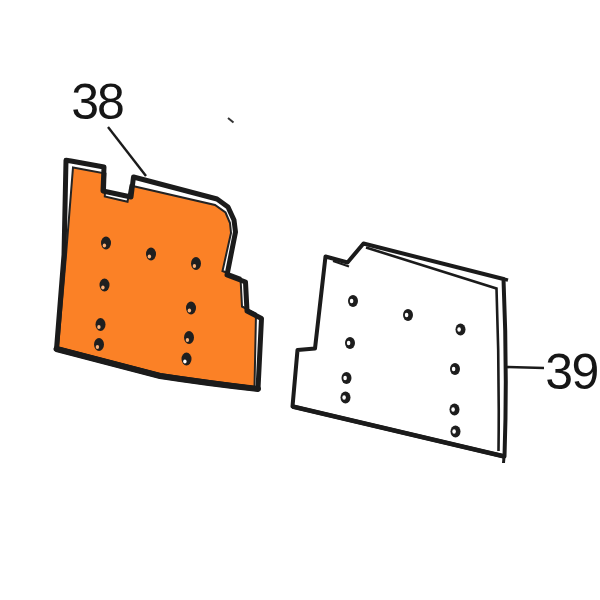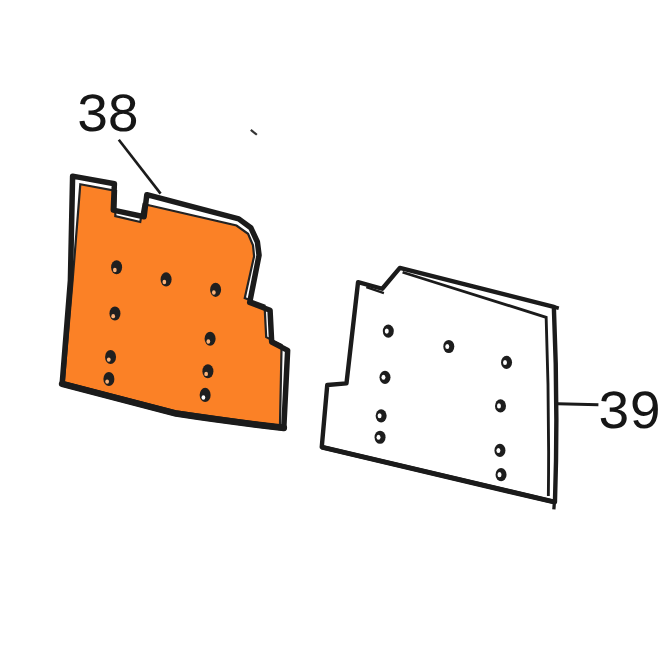--- a/index.html
+++ b/index.html
@@ -1,16 +1,16 @@
 <!DOCTYPE html>
 <html><head>
 <meta charset="utf-8">
 <style>
   html,body{margin:0;padding:0;background:#ffffff;}
-  .page{width:600px;height:600px;position:relative;font-family:Liberation Mono, monospace;}
+  .page{width:600px;height:600px;position:relative;font-family:Liberation Sans, sans-serif;}
   svg{position:absolute;left:0;top:0;}
 </style>
 </head>
 <body>
 <div class="page">
 <svg width="600" height="600" viewBox="0 0 600 600">
 
   <path d="M 73 167.5 L 105.5 173.5 L 104.8 196.5 L 127.5 201.8 L 130.5 185.5 L 215 205
            L 225.5 212.5 L 230 223 L 231 233 L 222.5 271 L 240.5 277.8 L 242 306.5 L 256 313.5
            L 254.5 387 Q 205 380.5 160 374 L 58 347.5 L 66 255 Z" fill="#FB8126" stroke="#232323" stroke-width="2"></path>

